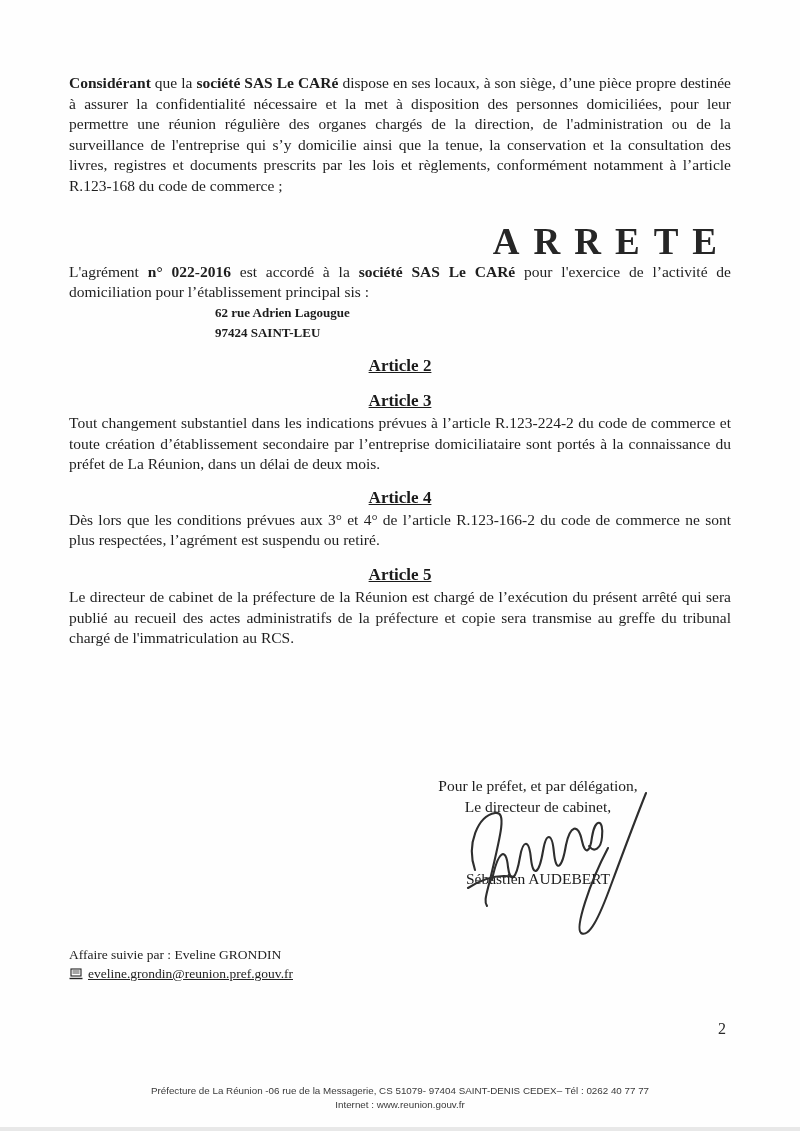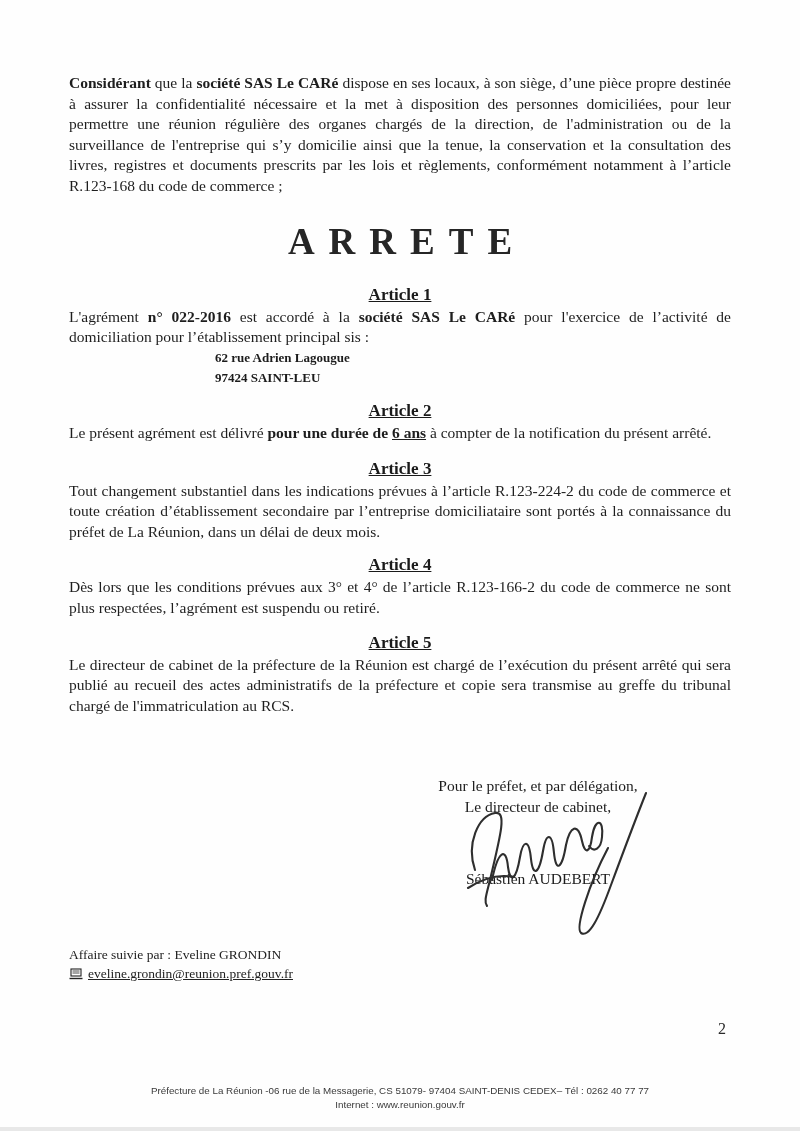--- a/index.html
+++ b/index.html
@@ -20,21 +20,21 @@
     font-size:15.5px;
     line-height:20.6px;
     text-align:justify;
     text-align-last:left;
     color:#1e1e1e;
   }
   .b{font-weight:bold;}
   .bu{font-weight:bold;text-decoration:underline;}
   .title{
     margin:25px 0 0 0;
-    text-align:center;
+    text-align:right;
     font-size:37px;
     line-height:40px;
     font-weight:bold;
     letter-spacing:14px;
     text-indent:14px; 
     color:#262626;
   }
   .art-heading{
     margin:0;
     text-align:center;
@@ -100,29 +100,27 @@
 <body>
 
 <div class="page">
 
   <div class="col">
 
     <p class="body"><span class="b">Considérant</span><span> que la </span><span class="b">société SAS Le CARé</span><span> dispose en ses locaux, à son siège, d’une pièce propre destinée à assurer la confidentialité nécessaire et la met à disposition des personnes domiciliées, pour leur permettre une réunion régulière des organes chargés de la direction, de l'administration ou de la surveillance de l'entreprise qui s’y domicilie ainsi que la tenue, la conservation et la consultation des livres, registres et documents prescrits par les lois et règlements, conformément notamment à l’article R.123-168 du code de commerce ;</span></p>
 
     <h1 class="title">ARRETE</h1>
 
-    <h2 class="art-heading mt-a1">Article 1</h2>
     <p class="body"><span>L'agrément </span><span class="b">n° 022-2016</span><span> est accordé à la </span><span class="b">société SAS Le CARé</span><span> pour l'exercice de l’activité de domiciliation pour l’établissement principal sis :</span></p>
     <div class="address">
       <div>62 rue Adrien Lagougue</div>
       <div>97424 SAINT-LEU</div>
     </div>
 
     <h2 class="art-heading mt-a2">Article 2</h2>
-    <p class="body"><span>Le présent agrément est délivré </span><span class="b">pour une durée de </span><span class="bu">6 ans</span><span> à compter de la notification du présent arrêté.</span></p>
 
     <h2 class="art-heading mt-a3">Article 3</h2>
     <p class="body">Tout changement substantiel dans les indications prévues à l’article R.123-224-2 du code de commerce et toute création d’établissement secondaire par l’entreprise domiciliataire sont portés à la connaissance du préfet de La Réunion, dans un délai de deux mois.</p>
 
     <h2 class="art-heading mt-a4">Article 4</h2>
     <p class="body">Dès lors que les conditions prévues aux 3° et 4° de l’article R.123-166-2 du code de commerce ne sont plus respectées, l’agrément est suspendu ou retiré.</p>
 
     <h2 class="art-heading mt-a5">Article 5</h2>
     <p class="body">Le directeur de cabinet de la préfecture de la Réunion est chargé de l’exécution du présent arrêté qui sera publié au recueil des actes administratifs de la préfecture et copie sera transmise au greffe du tribunal chargé de l'immatriculation au RCS.</p>
 

